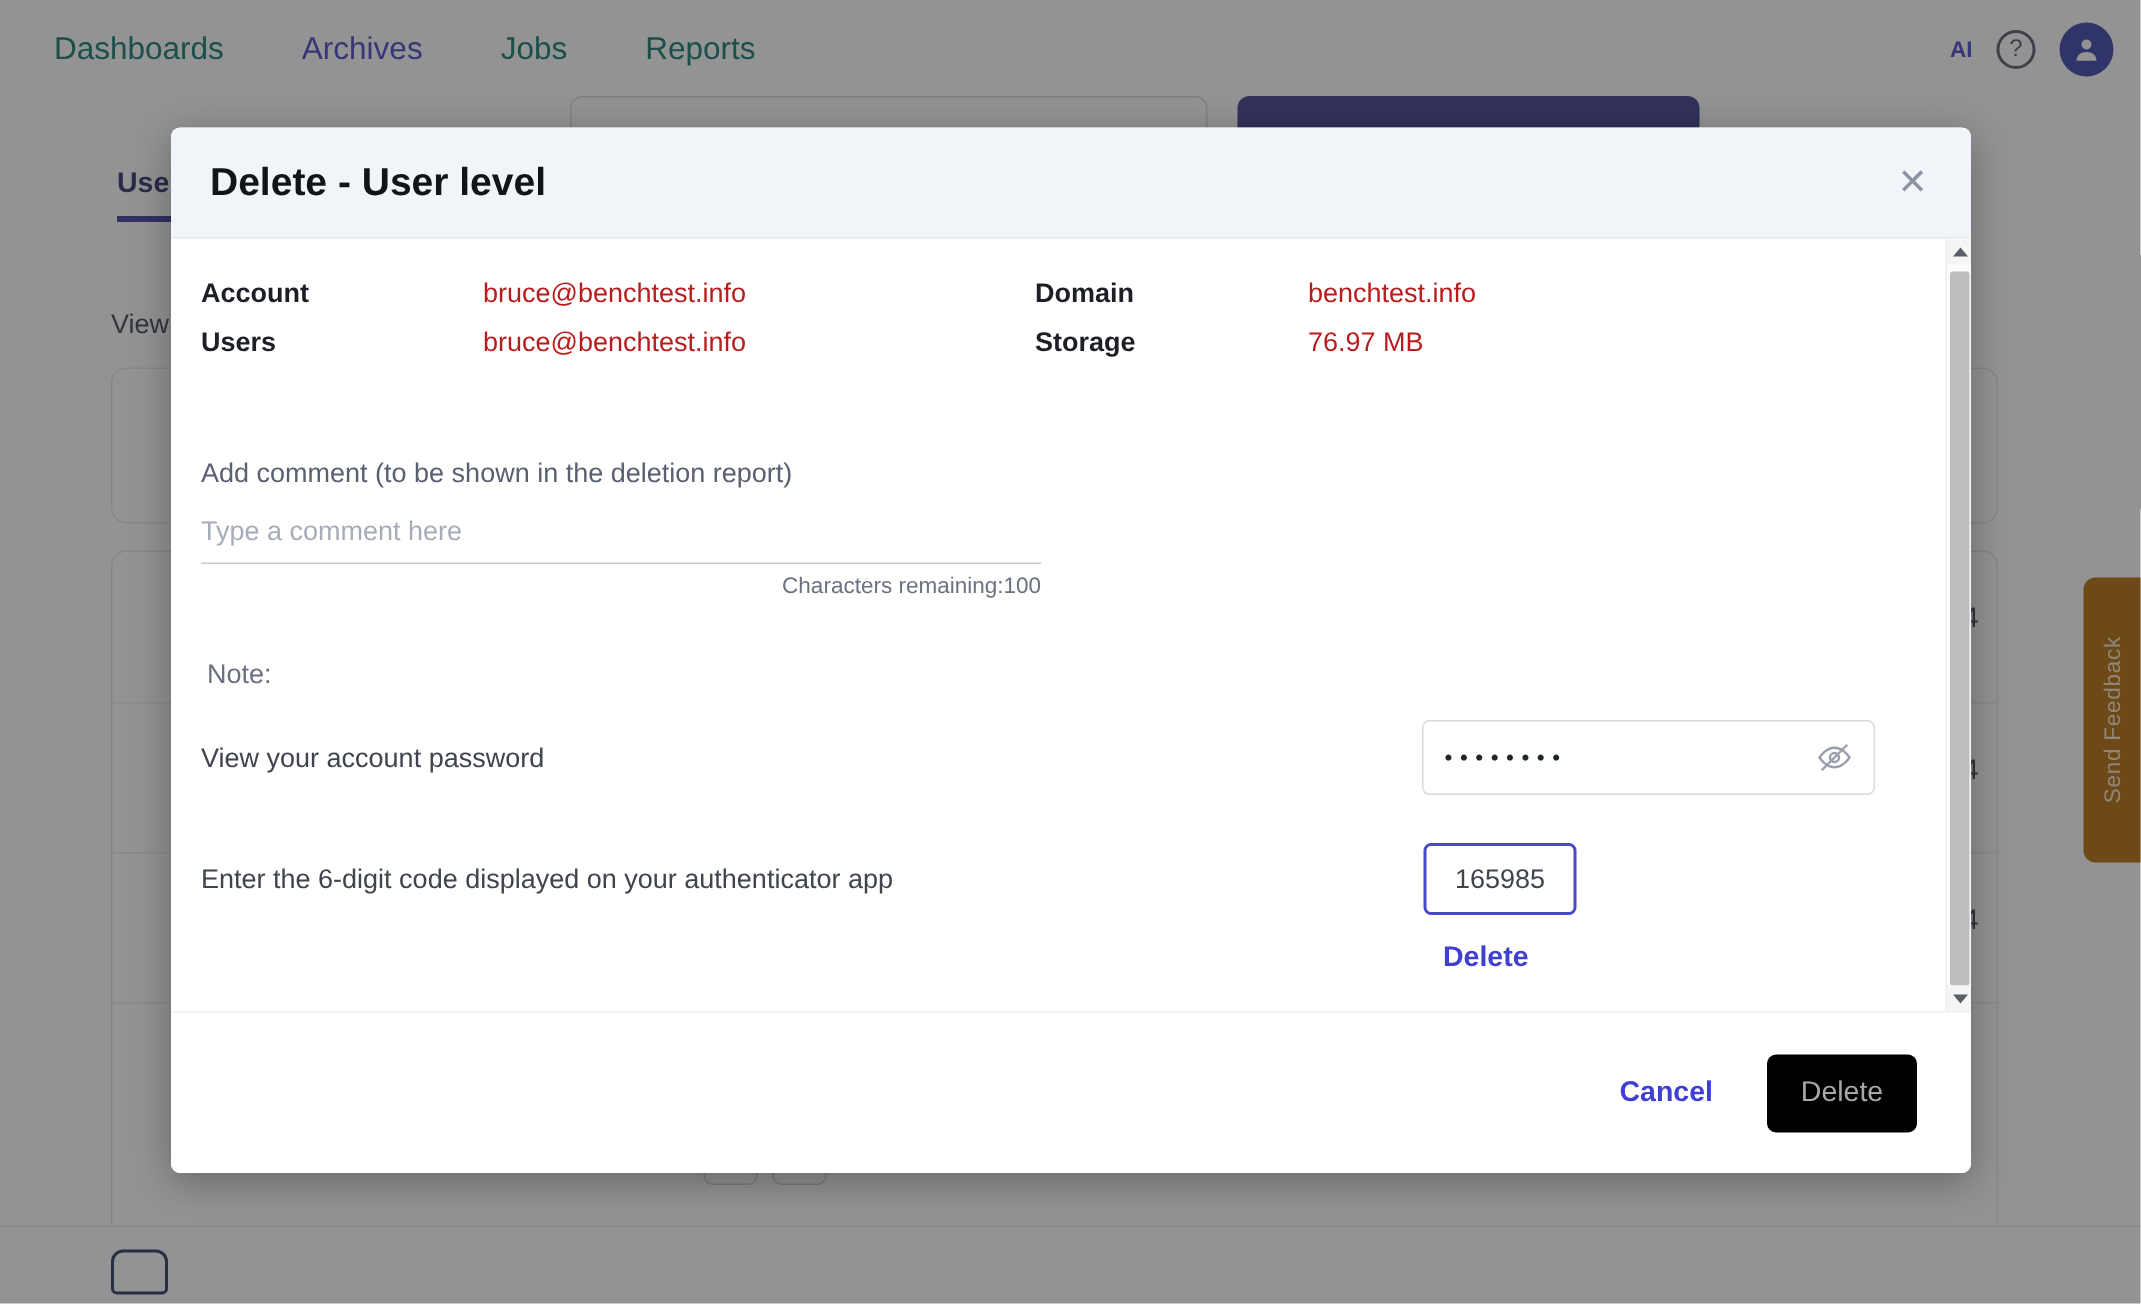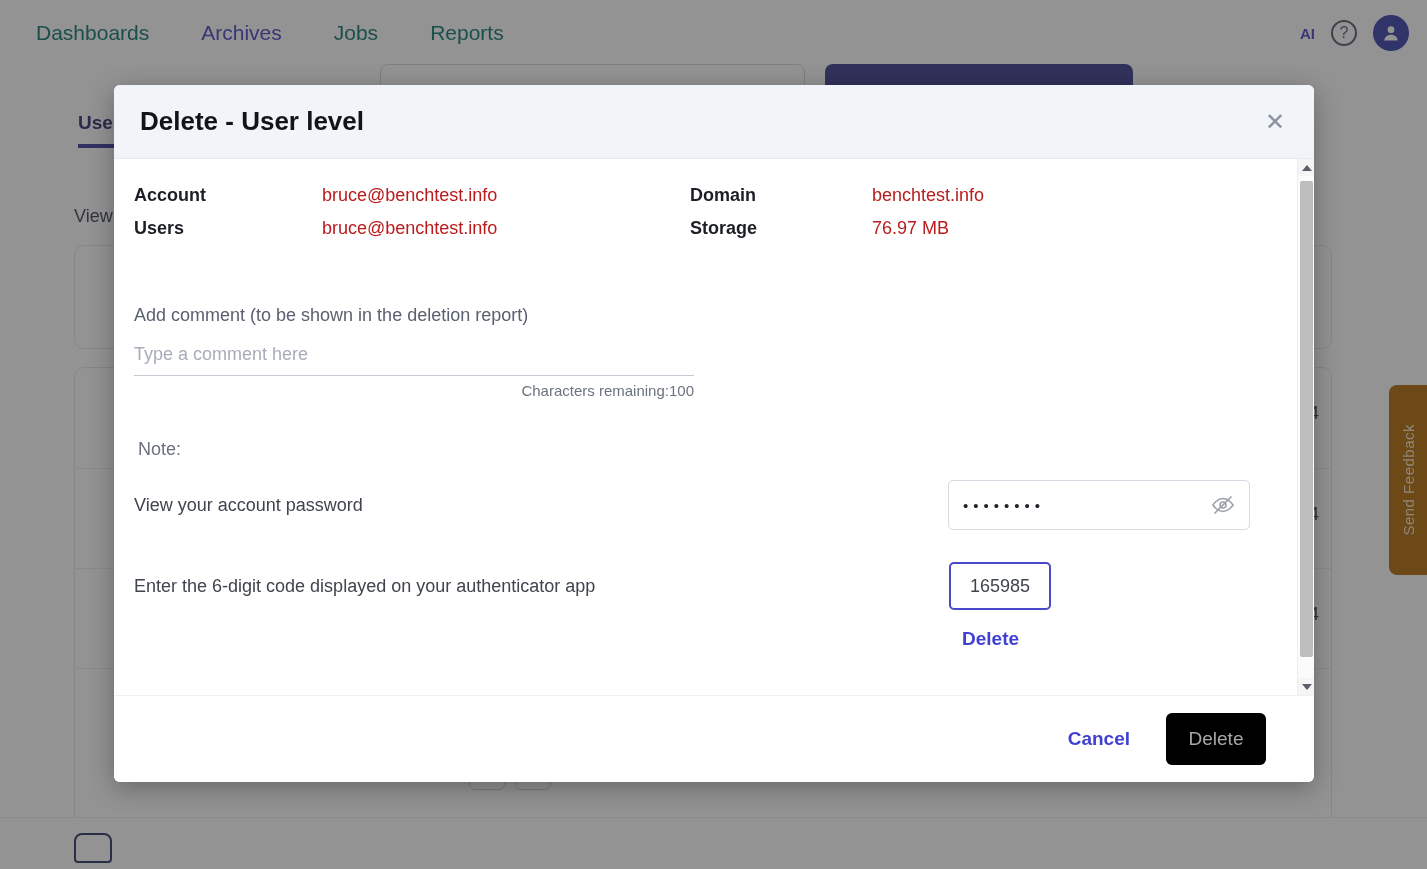--- a/index.html
+++ b/index.html
@@ -181,22 +181,22 @@
   .sb-arrow.down { bottom: 0; }
   .sb-arrow i { width: 0; height: 0; border-left: 5px solid transparent; border-right: 5px solid transparent; }
   .sb-arrow.up i { border-bottom: 6px solid #5a5f68; }
   .sb-arrow.down i { border-top: 6px solid #5a5f68; }
   .sb-thumb {
     position: absolute; top: 22px; left: 2px; width: 13px; height: 476px;
     background: #bdbdbd; border-radius: 2px; cursor: pointer;
   }
 
   .modal-footer {
-    flex: 0 0 auto; height: 87px; background: #fff; border-top: 1px solid #eef0f4;
-    display: flex; align-items: center; justify-content: flex-end; padding-right: 48px; gap: 22px;
+    flex: 0 0 auto; height: 108px; background: #fff; border-top: 1px solid #eef0f4;
+    display: flex; align-items: center; justify-content: flex-end; padding-right: 36px; gap: 22px;
   }
   .cancel-btn {
     font-size: 19px; font-weight: bold; color: #3f3fd1; background: none; border: none;
     padding: 10px 14px; cursor: pointer; font-family: "Liberation Sans", sans-serif;
   }
   .delete-btn {
     font-size: 19px; color: #a8a8a8; background: #000000; border: none; border-radius: 6px;
     width: 100px; height: 52px; cursor: not-allowed; font-family: "Liberation Sans", sans-serif;
   }
 </style>

